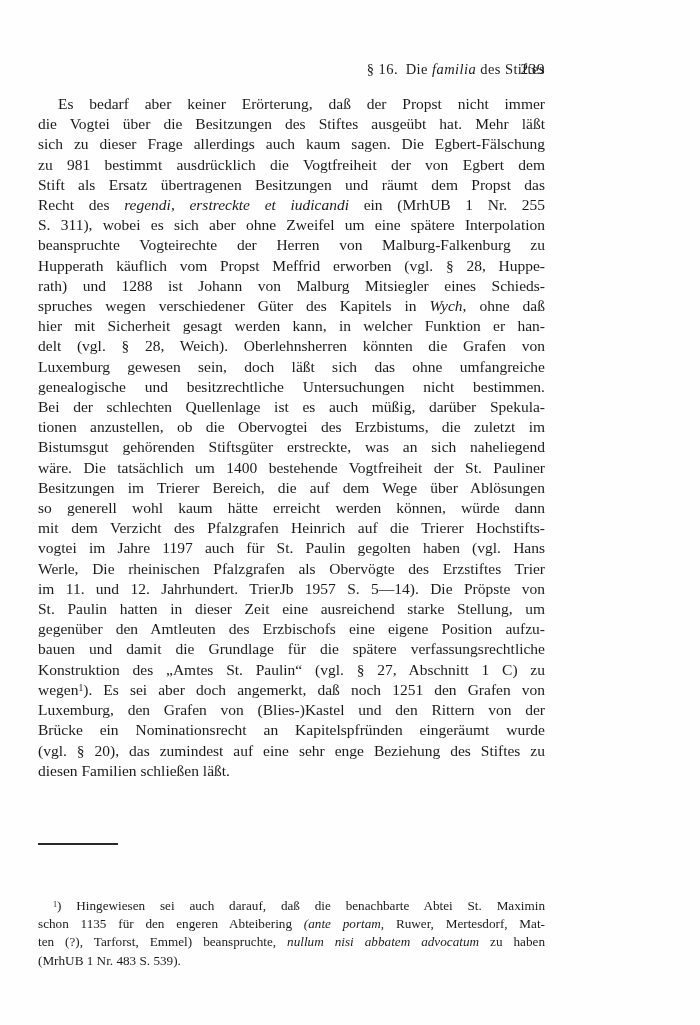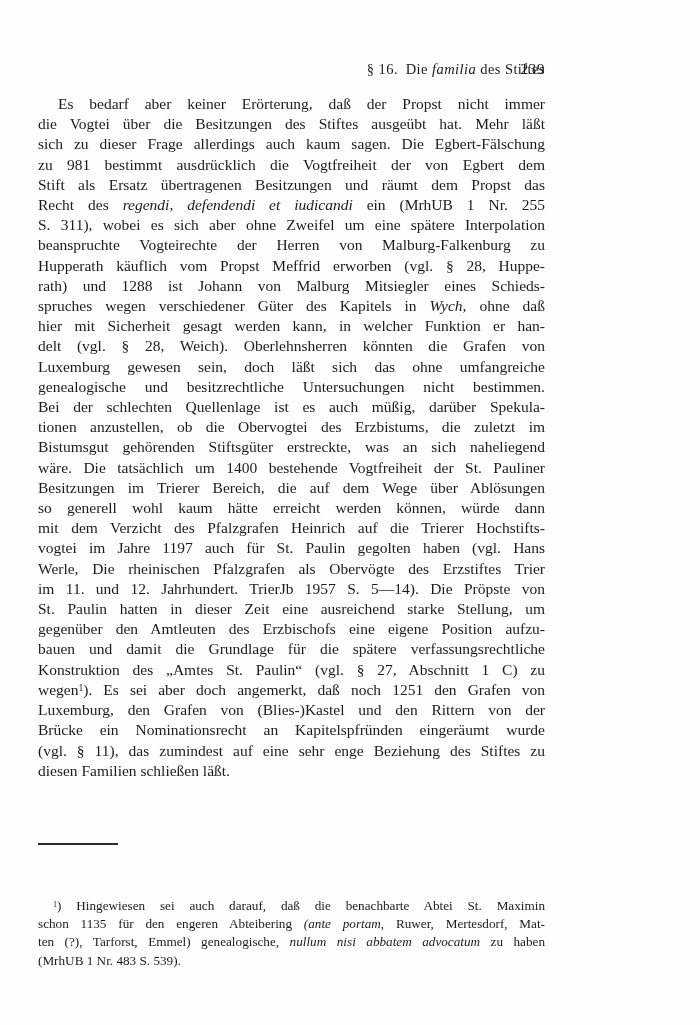--- a/index.html
+++ b/index.html
@@ -95,21 +95,21 @@
     <div class="header-title"><span class="">§ 16. Die </span><span class="it ">familia</span><span class=""> des Stiftes</span></div>
     <div class="page-number">239</div>
   </div>
 
   <div class="body-text">
       <div class="line ind"><span class="">Es bedarf aber keiner Erörterung, daß der Propst nicht immer</span></div>
       <div class="line"><span class="">die Vogtei über die Besitzungen des Stiftes ausgeübt hat. Mehr läßt</span></div>
       <div class="line"><span class="">sich zu dieser Frage allerdings auch kaum sagen. Die Egbert-Fälschung</span></div>
       <div class="line"><span class="">zu 981 bestimmt ausdrücklich die Vogtfreiheit der von Egbert dem</span></div>
       <div class="line"><span class="">Stift als Ersatz übertragenen Besitzungen und räumt dem Propst das</span></div>
-      <div class="line"><span class="">Recht des </span><span class="it ">regendi, defendendi et iudicandi</span><span class=""> ein (MrhUB 1 Nr. 255</span></div>
+      <div class="line"><span class="">Recht des </span><span class="it ">regendi, erstreckte et iudicandi</span><span class=""> ein (MrhUB 1 Nr. 255</span></div>
       <div class="line"><span class="">S. 311), wobei es sich aber ohne Zweifel um eine spätere Interpolation</span></div>
       <div class="line"><span class="">beanspruchte Vogteirechte der Herren von Malburg-Falkenburg zu</span></div>
       <div class="line"><span class="">Hupperath käuflich vom Propst Meffrid erworben (vgl. § 28, Huppe-</span></div>
       <div class="line"><span class="">rath) und 1288 ist Johann von Malburg Mitsiegler eines Schieds-</span></div>
       <div class="line"><span class="">spruches wegen verschiedener Güter des Kapitels in </span><span class="it ">Wych</span><span class="">, ohne daß</span></div>
       <div class="line"><span class="">hier mit Sicherheit gesagt werden kann, in welcher Funktion er han-</span></div>
       <div class="line"><span class="">delt (vgl. § 28, Weich). Oberlehnsherren könnten die Grafen von</span></div>
       <div class="line"><span class="">Luxemburg gewesen sein, doch läßt sich das ohne umfangreiche</span></div>
       <div class="line"><span class="">genealogische und besitzrechtliche Untersuchungen nicht bestimmen.</span></div>
       <div class="line"><span class="">Bei der schlechten Quellenlage ist es auch müßig, darüber Spekula-</span></div>
@@ -122,26 +122,26 @@
       <div class="line"><span class="">vogtei im Jahre 1197 auch für St. Paulin gegolten haben (vgl. Hans</span></div>
       <div class="line"><span class="">Werle, Die rheinischen Pfalzgrafen als Obervögte des Erzstiftes Trier</span></div>
       <div class="line"><span class="">im 11. und 12. Jahrhundert. TrierJb 1957 S. 5—14). Die Pröpste von</span></div>
       <div class="line"><span class="">St. Paulin hatten in dieser Zeit eine ausreichend starke Stellung, um</span></div>
       <div class="line"><span class="">gegenüber den Amtleuten des Erzbischofs eine eigene Position aufzu-</span></div>
       <div class="line"><span class="">bauen und damit die Grundlage für die spätere verfassungsrechtliche</span></div>
       <div class="line"><span class="">Konstruktion des „Amtes St. Paulin“ (vgl. § 27, Abschnitt 1 C) zu</span></div>
       <div class="line"><span class="">wegen</span><span class="sup">1</span><span class="">). Es sei aber doch angemerkt, daß noch 1251 den Grafen von</span></div>
       <div class="line"><span class="">Luxemburg, den Grafen von (Blies-)Kastel und den Rittern von der</span></div>
       <div class="line"><span class="">Brücke ein Nominationsrecht an Kapitelspfründen eingeräumt wurde</span></div>
-      <div class="line"><span class="">(vgl. § 11), das zumindest auf eine sehr enge Beziehung des Stiftes zu</span></div>
+      <div class="line"><span class="">(vgl. § 20), das zumindest auf eine sehr enge Beziehung des Stiftes zu</span></div>
       <div class="line noj"><span class="">diesen Familien schließen läßt.</span></div>
     </div>
 
   <div class="footnote-rule"></div>
 
   <div class="footnote">
       <div class="line ind"><span class="sup">1</span><span class="">) Hingewiesen sei auch darauf, daß die benachbarte Abtei St. Maximin</span></div>
       <div class="line"><span class="">schon 1135 für den engeren Abteibering </span><span class="it ">(ante portam</span><span class="">, Ruwer, Mertesdorf, Mat-</span></div>
-      <div class="line"><span class="">ten (?), Tarforst, Emmel) genealogische, </span><span class="it ">nullum nisi abbatem advocatum</span><span class=""> zu haben</span></div>
+      <div class="line"><span class="">ten (?), Tarforst, Emmel) beanspruchte, </span><span class="it ">nullum nisi abbatem advocatum</span><span class=""> zu haben</span></div>
       <div class="line noj"><span class="">(MrhUB 1 Nr. 483 S. 539).</span></div>
     </div>
 
 </div>
 
 </body></html>

